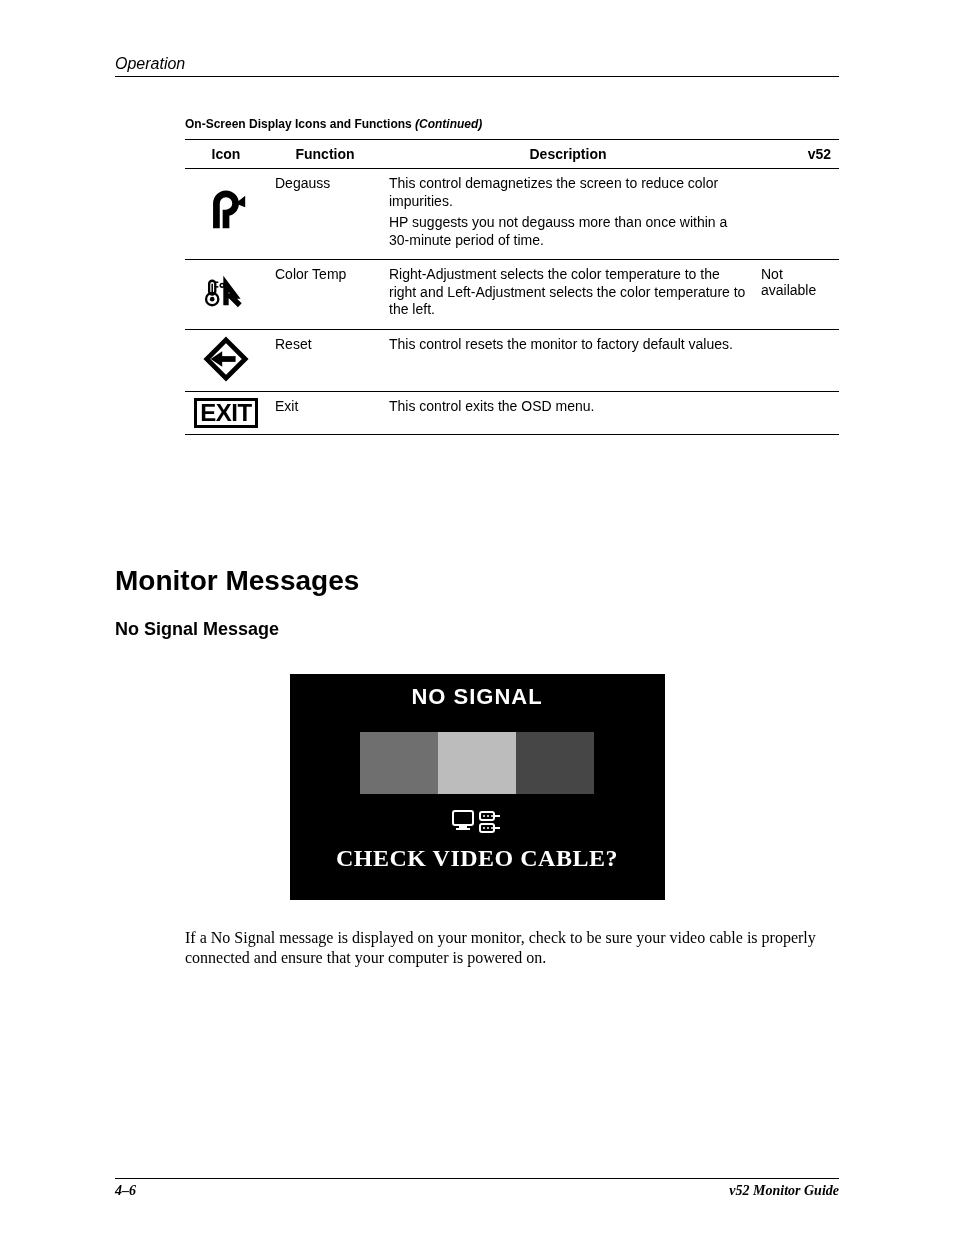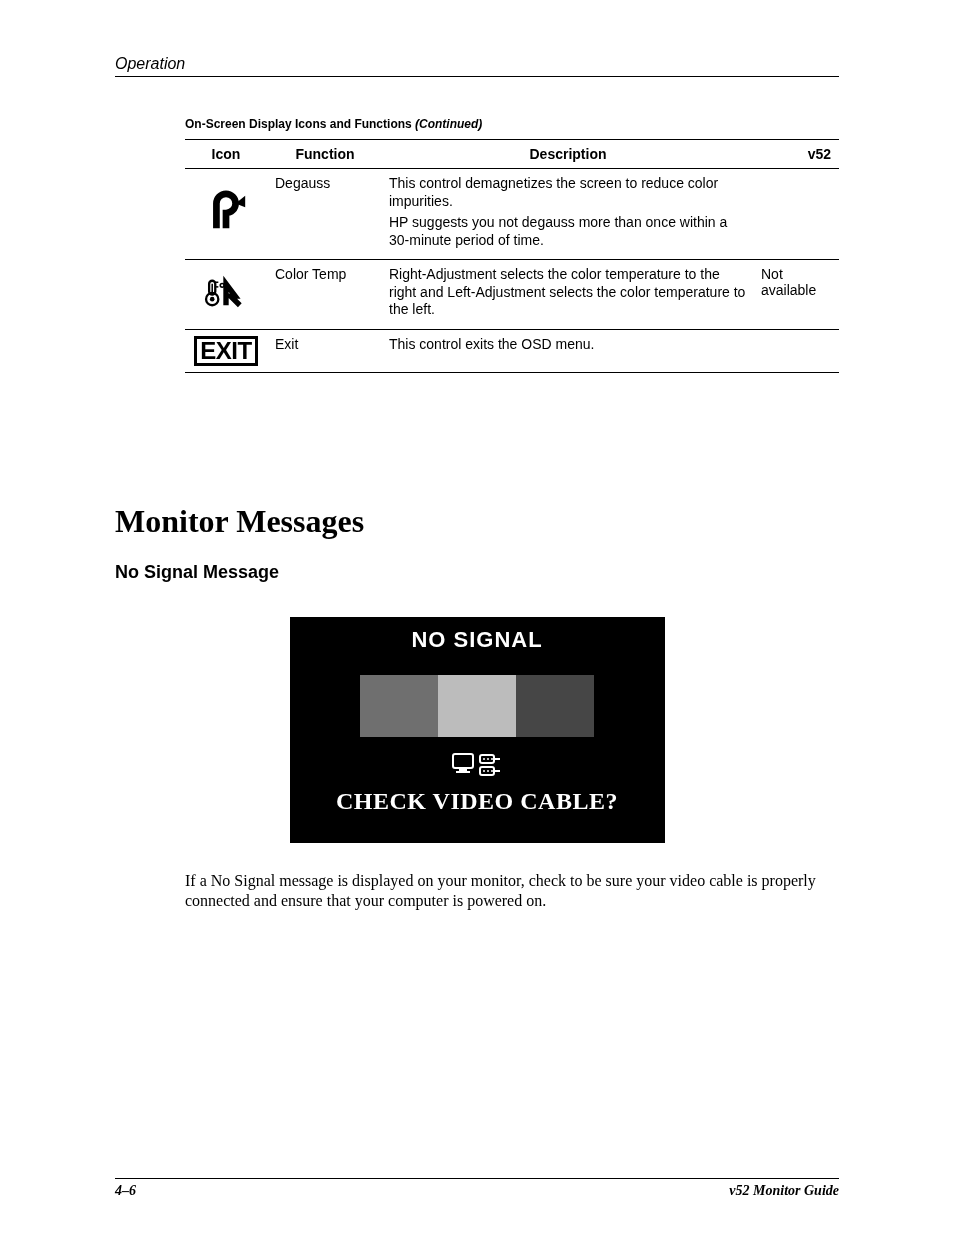--- a/index.html
+++ b/index.html
@@ -83,22 +83,22 @@
     font-family: Impact, "Arial Black", Arial, sans-serif;
     font-weight: 900;
     font-size: 24px;
     letter-spacing: -0.5px;
     border: 3px solid #000;
     padding: 0 3px;
     display: inline-block;
     line-height: 1;
   }
   h1.section {
-    font-family: Liberation Serif, serif;
-    font-size: 32px;
+    font-family: Liberation Sans, sans-serif;
+    font-size: 28px;
     font-weight: bold;
     margin: 130px 0 0 0;
   }
   h2.sub {
     font-family: Arial, Helvetica, sans-serif;
     font-size: 18px;
     font-weight: bold;
     margin: 22px 0 0 0;
   }
   .nosignal-figure {
@@ -223,20 +223,34 @@
               <path d="M30 40 L30 12 L42 28 L36 28 L48 40" fill="none" stroke="#000" stroke-width="7" stroke-linejoin="miter"></path>
             </svg>
           </td>
           <td class="funccell">Color Temp</td>
           <td class="desccell">
             <p class="desc-p">Right-Adjustment selects the color temperature to the right and Left-Adjustment selects the color temperature to the left.</p>
           </td>
           <td class="v52cell">Not available</td>
         </tr>
 
+        <tr>
+          <td class="iconcell">
+            <svg class="icon-svg" viewBox="0 0 48 48">
+              <polygon points="24,4 44,24 24,44 4,24" fill="none" stroke="#000" stroke-width="5"></polygon>
+              <line x1="14" y1="24" x2="34" y2="24" stroke="#000" stroke-width="6"></line>
+              <polygon points="8,24 20,16 20,32" fill="#000"></polygon>
+            </svg>
+          </td>
+          <td class="funccell">Reset</td>
+          <td class="desccell">
+            <p class="desc-p">This control resets the monitor to factory default values.</p>
+          </td>
+          <td class="v52cell"></td>
+        </tr>
 
         <tr>
           <td class="iconcell">
             <span class="exit-glyph">EXIT</span>
           </td>
           <td class="funccell">Exit</td>
           <td class="desccell">
             <p class="desc-p">This control exits the OSD menu.</p>
           </td>
           <td class="v52cell"></td>

